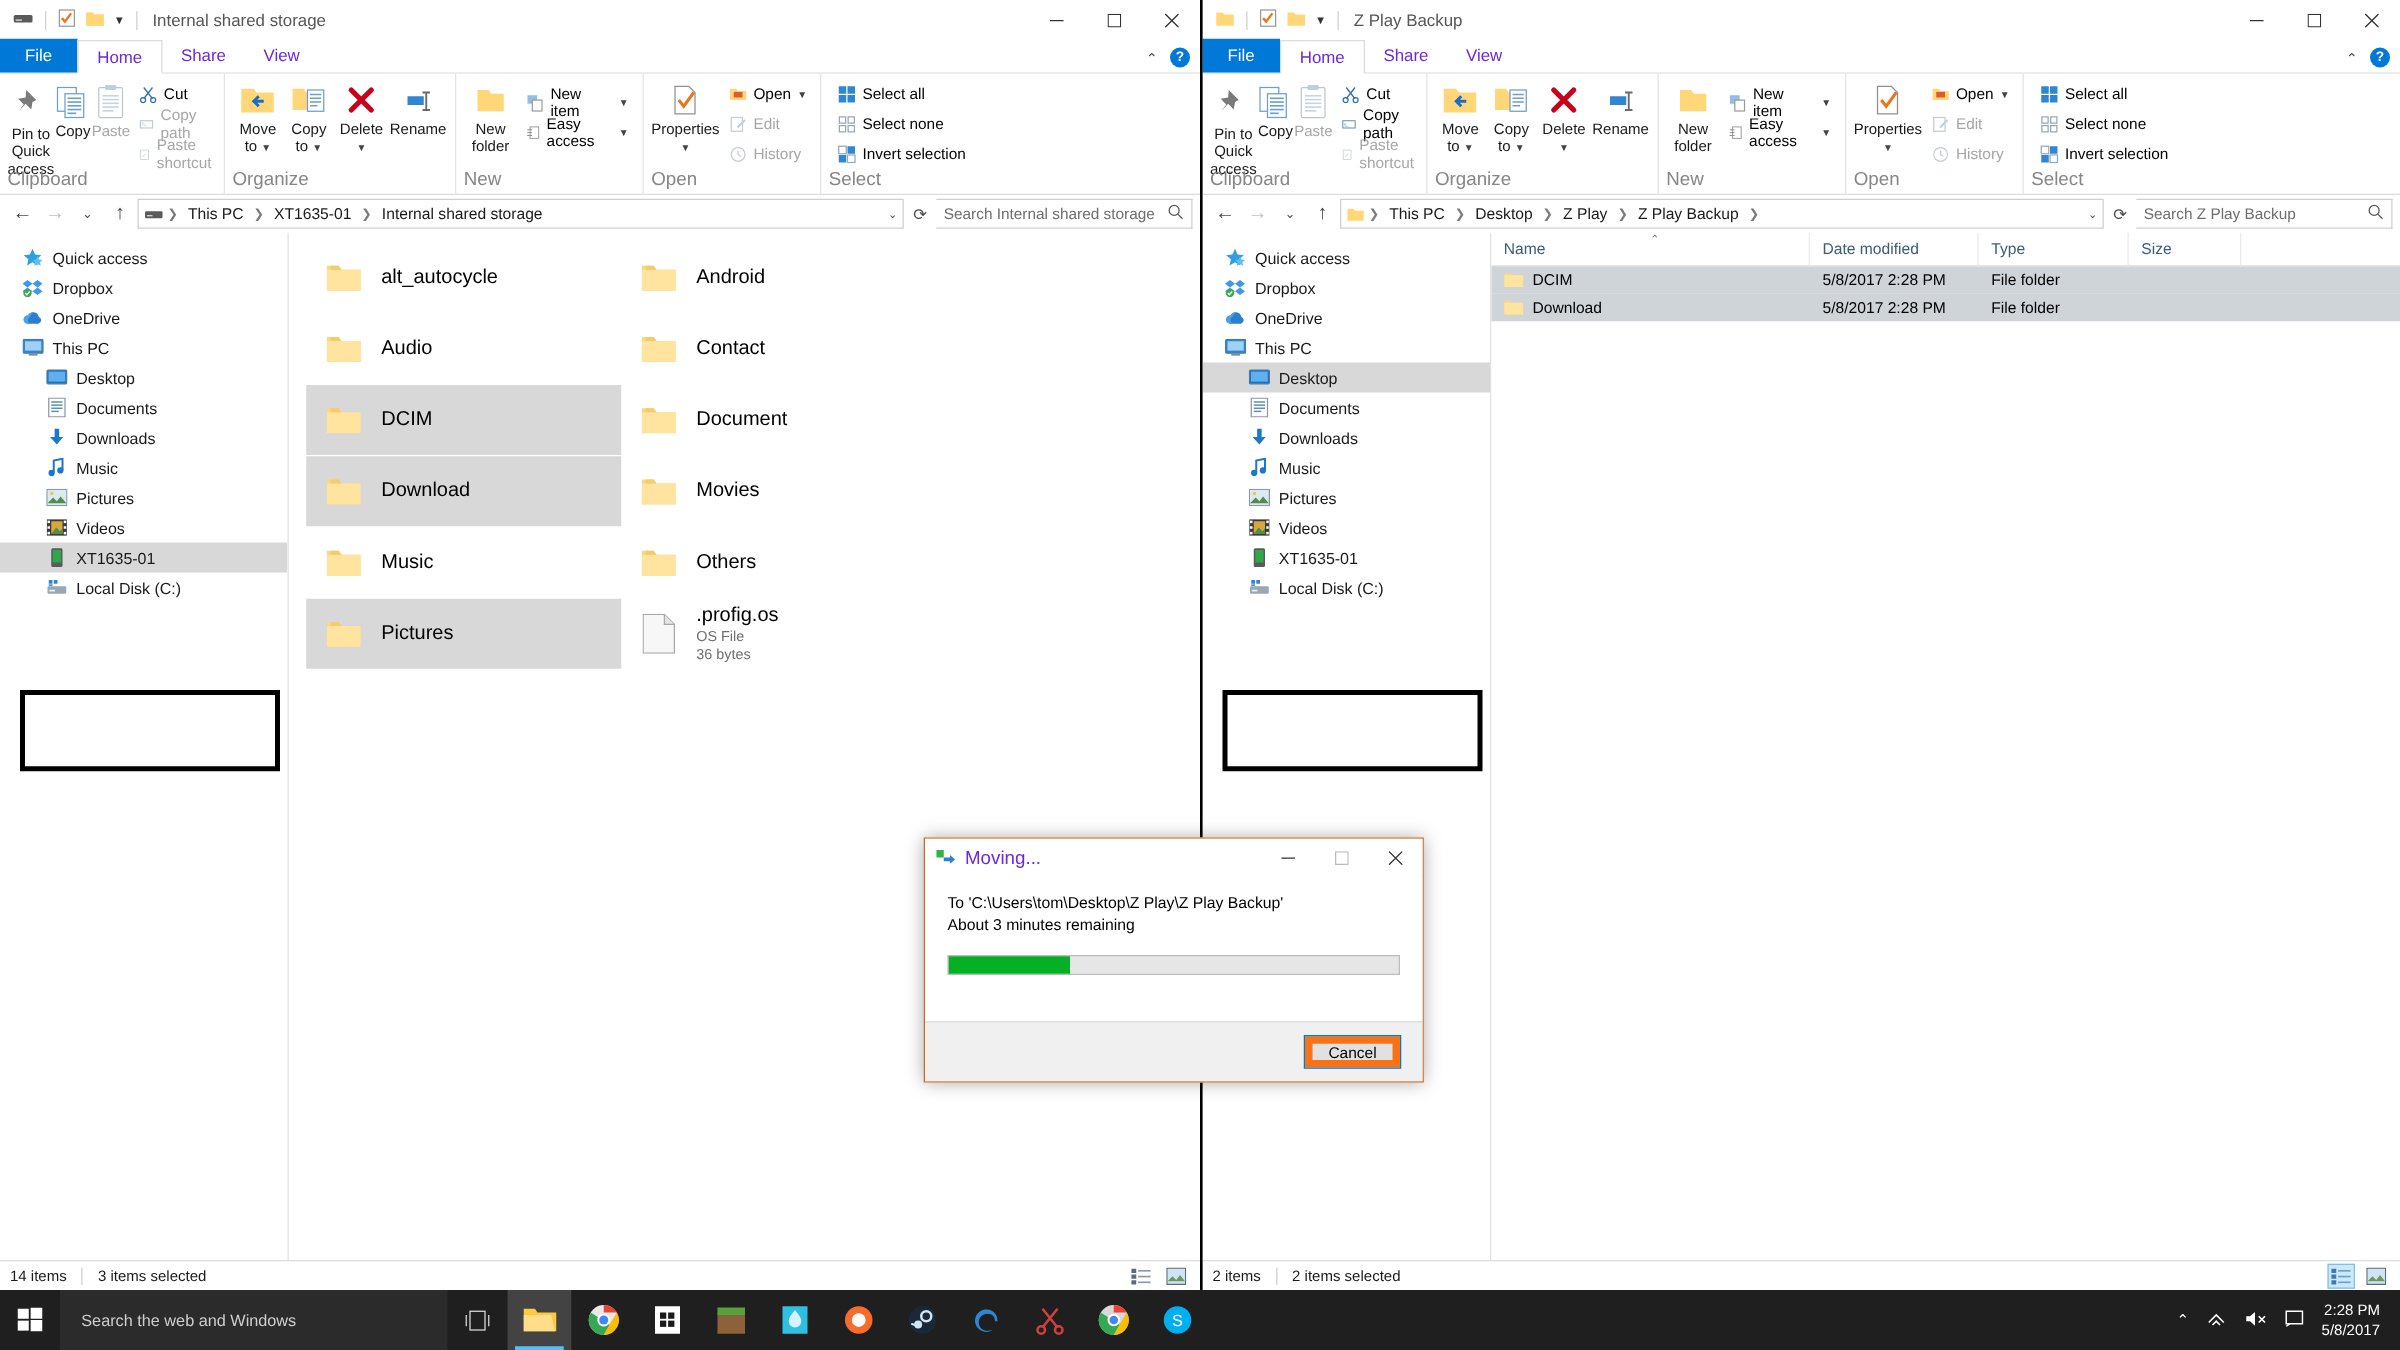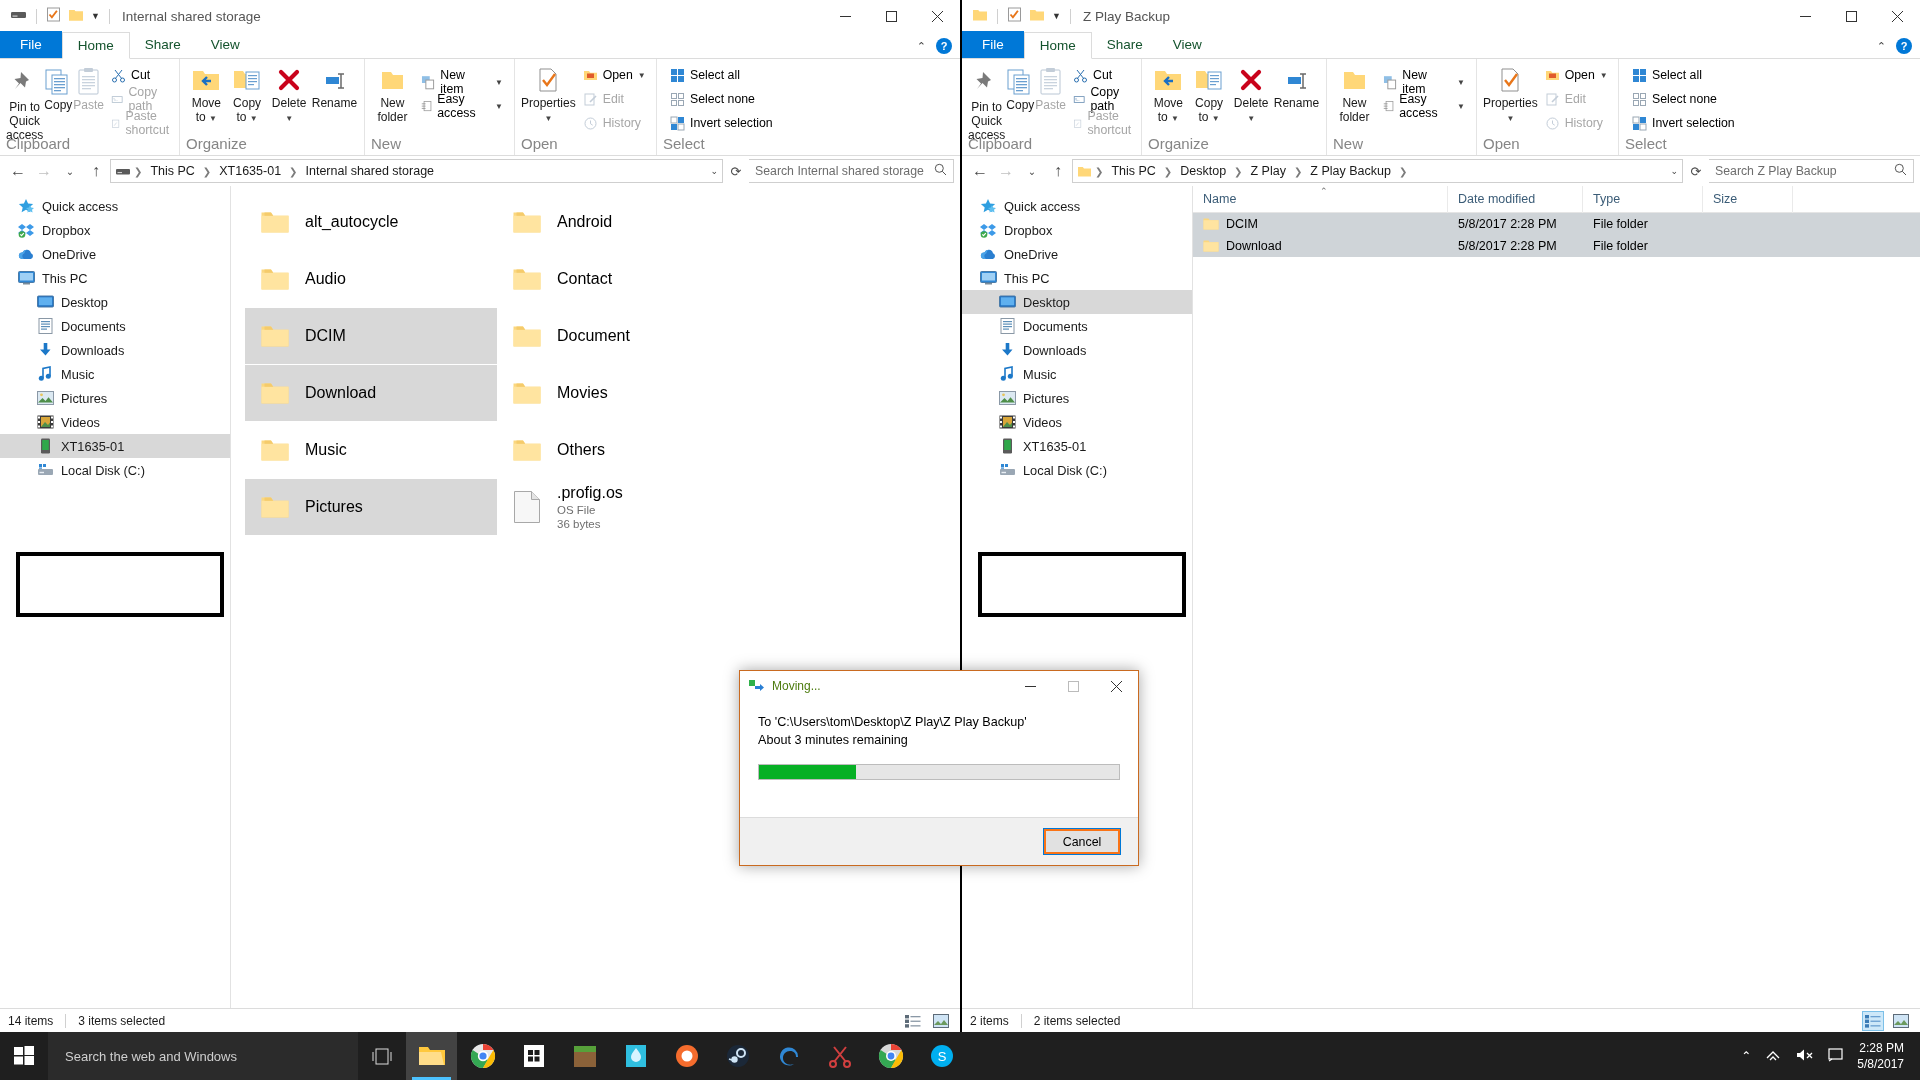--- a/index.html
+++ b/index.html
@@ -19,21 +19,21 @@
 
   .titlebar { height:32px; display:flex; align-items:center; background:#fff; position:relative; }
   .tb-icons { display:flex; align-items:center; gap:7px; padding-left:10px; }
   .tb-sep { width:1px; height:15px; background:#d0d0d0; margin:0 2px;}
   .tb-title { font-size:13.5px; color:#555; margin-left:10px; }
   .win-btns { position:absolute; right:0; top:0; height:32px; display:flex; }
   .win-btn { width:46px; height:32px; display:flex; align-items:center; justify-content:center; color:#333; }
 
   
   .ribbon-tabs { height:27px; display:flex; align-items:flex-end; background:#fff; position:relative; border-bottom:1px solid #dcdcdc;}
-  .rtab { height:27px; padding:0 15px; display:flex; align-items:center; font-size:13.5px; color:#14532d; }
+  .rtab { height:27px; padding:0 15px; display:flex; align-items:center; font-size:13.5px; color:#6d28d9; }
   .rtab.file { background:#0078d7; color:#fff; font-size:13.5px; padding:0 20px; }
   .rtab.active { background:#fff; border:1px solid #dcdcdc; border-bottom:1px solid #fff; margin-bottom:-1px; }
   .ribbon-right { position:absolute; right:8px; bottom:4px; display:flex; align-items:center; gap:10px; }
   .helpdot { width:16px; height:16px; border-radius:50%; background:#0078d7; color:#fff; font-size:11px;
              display:flex; align-items:center; justify-content:center; font-weight:bold;}
 
   
   .ribbon { height:97px; background:#fff; border-bottom:1px solid #dcdcdc; display:flex; position:relative; }
   .rgroup { display:flex; flex-direction:column; justify-content:space-between; border-right:1px solid #e4e4e4;
             padding:4px 6px 0 6px; position:relative; }
@@ -90,33 +90,33 @@
                font-size:12px; color:#1a1a1a; padding:0 8px; }
   .sb-sep { width:1px; height:14px; background:#d0d0d0; margin:0 12px; }
   .sb-right { margin-left:auto; display:flex; gap:6px; align-items:center; }
   .viewbtn { width:22px; height:20px; display:flex; align-items:center; justify-content:center; }
   .viewbtn.on { background:#cde8f9; border:1px solid #7cc0e8; }
 
   
   .dialog { position:absolute; left:739px; top:670px; width:400px; height:196px; background:#f0f0f0;
             border:1px solid #c96a20; box-shadow:0 0 14px rgba(0,0,0,.35); display:flex; flex-direction:column; }
   .dlg-title { height:30px; background:#fff; display:flex; align-items:center; padding-left:9px; gap:7px; position:relative;}
-  .dlg-title .t { font-size:12px; color:#4d7c0f; }
+  .dlg-title .t { font-size:15px; color:#6d28d9; }
   .dlg-btns { position:absolute; right:0; top:0; display:flex; }
   .dlg-btn { width:43px; height:30px; display:flex; align-items:center; justify-content:center; color:#333; }
   .dlg-banner { height:33px; display:flex; align-items:center; padding-left:22px; font-size:15px; color:#1a1a1a;
      background:linear-gradient(90deg,#dce9f7 0%,#cfe2f5 12%,#a9cbee 24%,#8fb4e4 33%,#9c9fd6 42%,#7b5fa8 52%,#6b3f92 60%,#a87fc0 68%,#e0c8e8 76%,#f2e6f2 82%,#b9a4d6 90%,#5b3f84 100%);
      overflow:hidden; white-space:nowrap; }
   .dlg-body { flex:1; background:#fff; padding:12px 18px 0 18px; }
   .dlg-line { font-size:12.6px; line-height:1.45; }
   .progress { margin-top:14px; height:16px; background:#e6e6e6; border:1px solid #bcbcbc; }
   .progress > div { height:100%; background:#06b025; }
   .dlg-foot { height:48px; display:flex; align-items:center; justify-content:flex-end; padding-right:18px;
               border-top:1px solid #dcdcdc; background:#f0f0f0;}
-  .cancelbtn { width:76px; height:25px; background:#e1e1e1; border:2px solid #f97316; outline:1px solid #0078d7;
+  .cancelbtn { width:76px; height:25px; background:#e1e1e1; border:6px solid #f97316; outline:1px solid #0078d7;
                font-size:12.4px; display:flex; align-items:center; justify-content:center; }
 
   
   .taskbar { position:absolute; left:0; bottom:0; width:1920px; height:48px; background:#1f1f1f; display:flex; align-items:center; }
   .startbtn { width:48px; height:48px; display:flex; align-items:center; justify-content:center; }
   .tb-search { width:310px; height:48px; background:#2b2b2b; display:flex; align-items:center; padding-left:17px;
                color:#cfcfcf; font-size:13px; }
   .tb-task { width:48px; height:48px; display:flex; align-items:center; justify-content:center; }
   .tb-app { width:51px; height:48px; display:flex; align-items:center; justify-content:center; position:relative; }
   .tb-app.active { background:rgba(255,255,255,.16); }

